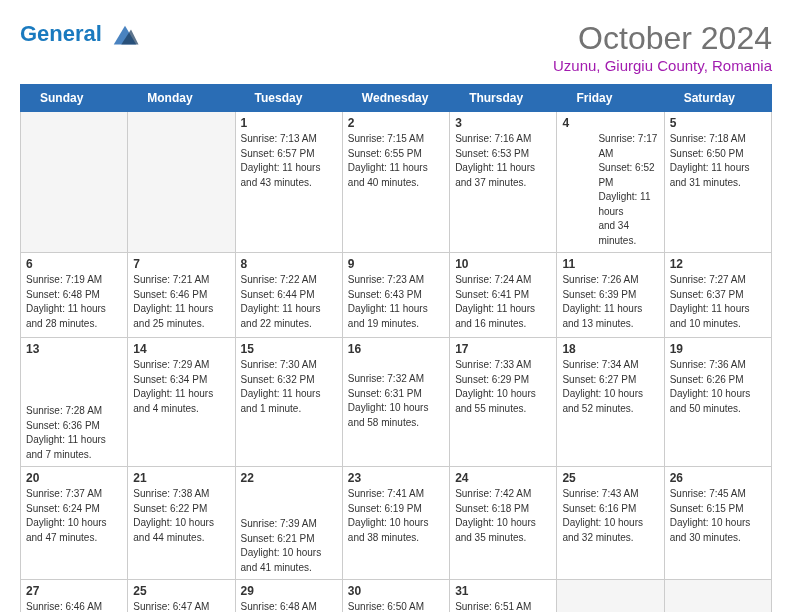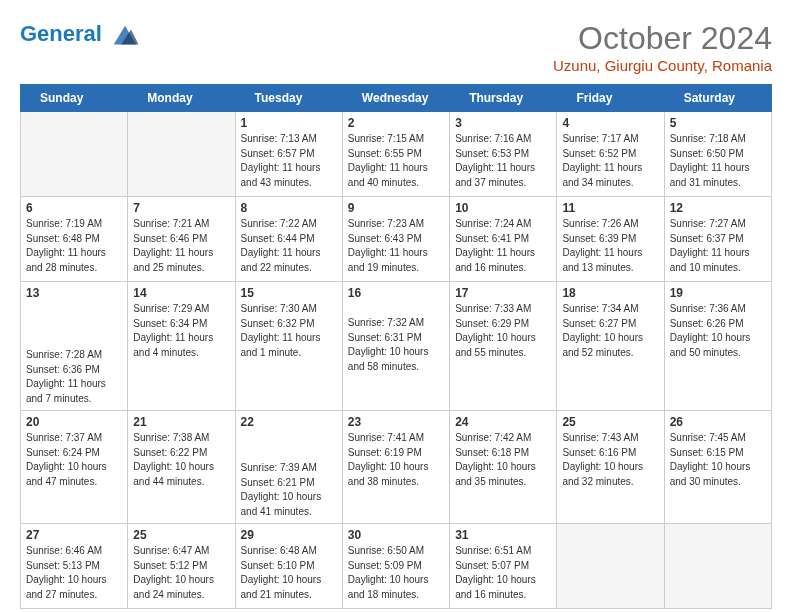--- a/index.html
+++ b/index.html
@@ -37,21 +37,21 @@
     .title-block {
       text-align: right;
     }
     .month-title {
       font-size: 32px;
       font-weight: normal;
       color: #737373;
     }
     .location {
       font-size: 15px;
-      color: #c2410c;
+      color: #a21caf;
     }
     table {
       width: 100%;
       border-collapse: collapse;
     }
     th {
       background-color: #2a6db5;
       color: #fff;
       font-size: 12px;
       font-weight: bold;
@@ -137,21 +137,21 @@
         </td>
         <td>
           <div class="day-num">3</div>
           <div class="day-info" style="white-space: pre-line;">Sunrise: 7:16 AM
 Sunset: 6:53 PM
 Daylight: 11 hours
 and 37 minutes.</div>
         </td>
         <td>
           <div class="day-num">4</div>
-          <div class="day-info" style="white-space: pre-line;">Sunrise: 7:17 AM
+          <div class="day-info" style="white-space: pre-line; margin-left: 36px;">Sunrise: 7:17 AM
 Sunset: 6:52 PM
 Daylight: 11 hours
 and 34 minutes.</div>
         </td>
         <td>
           <div class="day-num">5</div>
           <div class="day-info" style="white-space: pre-line;">Sunrise: 7:18 AM
 Sunset: 6:50 PM
 Daylight: 11 hours
 and 31 minutes.</div>

